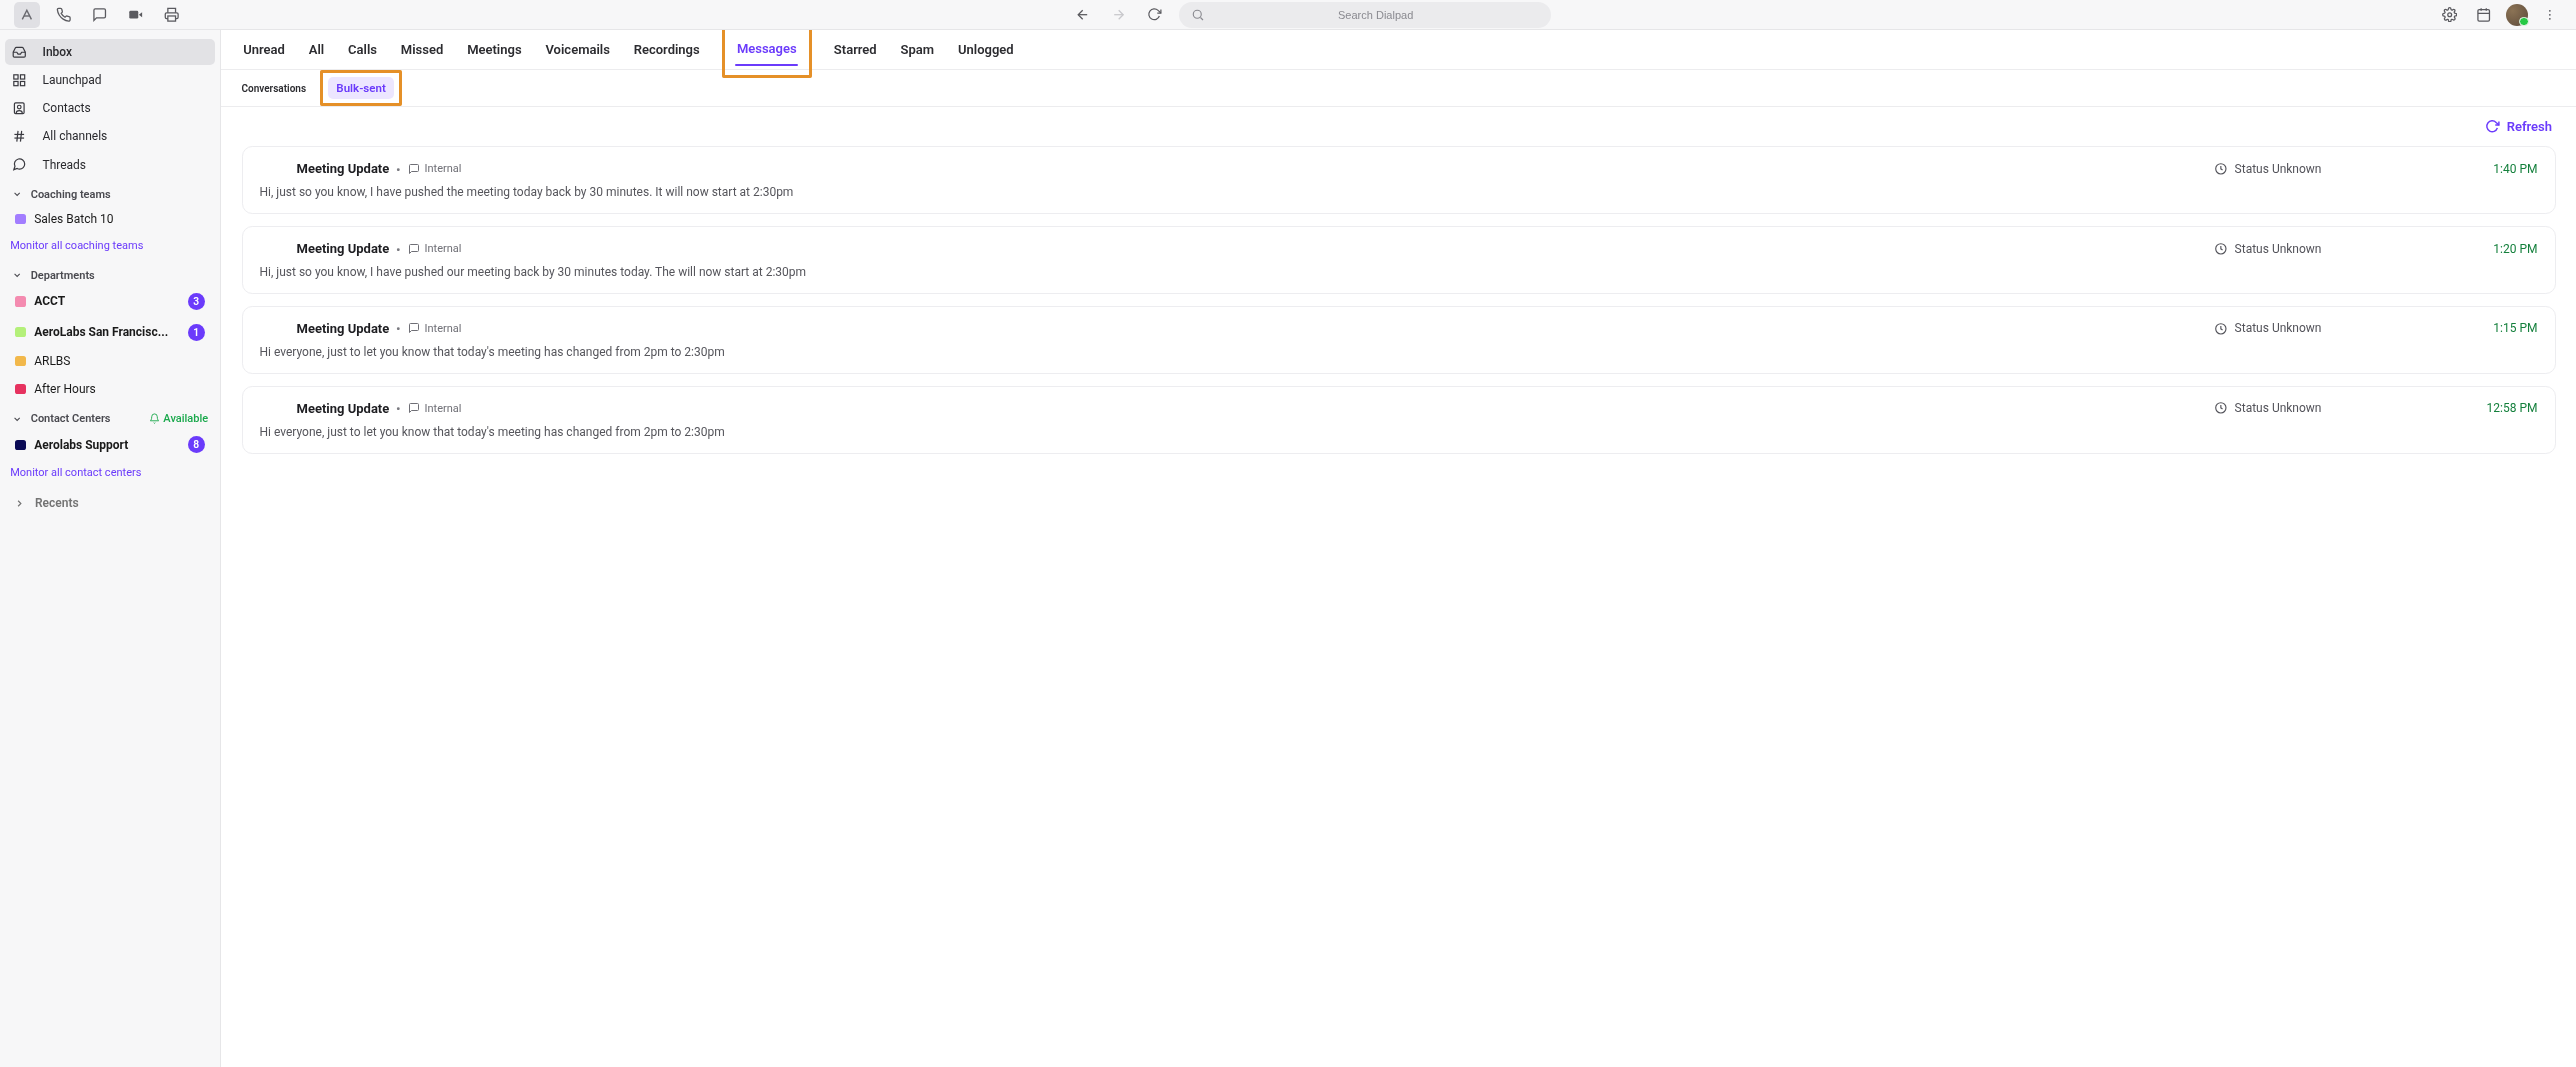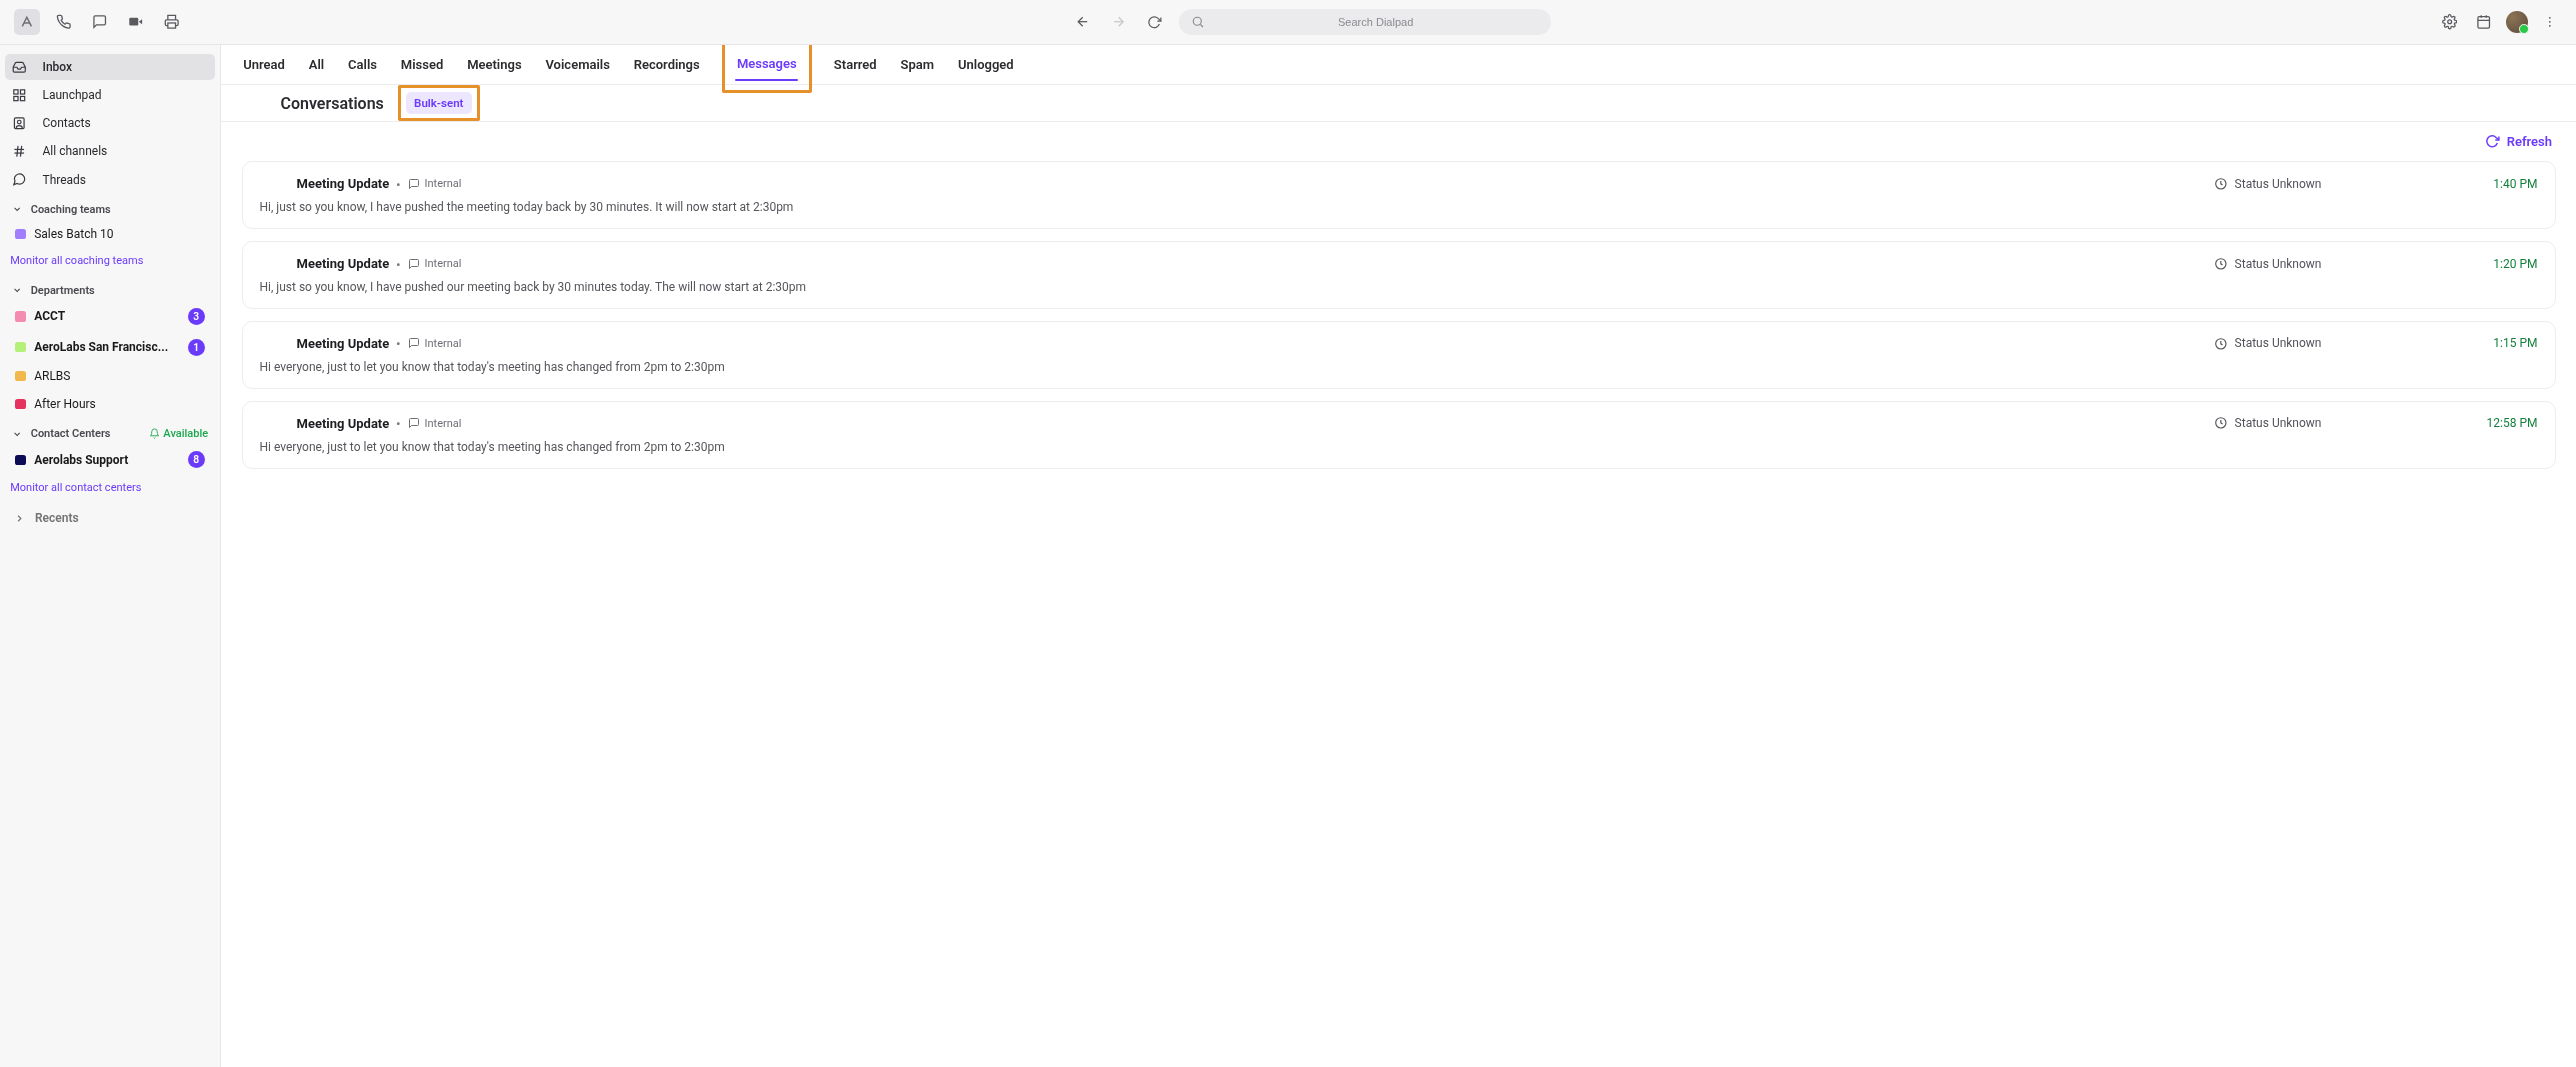--- a/index.html
+++ b/index.html
@@ -7,21 +7,21 @@
     font-family: -apple-system, BlinkMacSystemFont, "Segoe UI", Roboto, Helvetica, Arial, sans-serif;
     background: #f7f7f8;
     color: #1a1a1a;
     height: 1067px;
     overflow: hidden;
   }
   .app { display: flex; flex-direction: column; height: 100%; }
 
   
   .topbar {
-    height: 45px;
+    height: 30px;
     display: flex;
     align-items: center;
     padding: 0 13.7px;
     background: #f7f7f8;
     border-bottom: 0.9px solid #e6e6e8;
   }
   .topbar-left { display: flex; align-items: center; gap: 12px; }
   .logo {
     width: 26px; height: 26px;
     background: #e0e0e4; border-radius: 5.1px;
@@ -107,21 +107,21 @@
   .tab.active { color:#6b3bfb; }
   .tab.active::after {
     content:''; position:absolute; left:0; right:0; bottom:0px; height:2.6px; background:#6b3bfb; border-radius:1.7px;
   }
   .highlight-frame {
     border:3.4px solid #e59028; border-radius:1.7px; padding:6.8px 10.3px 8.5px 10.3px; margin-top:-5.1px; margin-bottom:-5.1px;
   }
   .subtabs-row {
     display:flex; align-items:center; gap:13.7px; padding:0 20.5px; border-bottom:0.9px solid #ececee; height:37px;
   }
-  .subtab { font-size:16px; font-weight:600; color:#2c2c30; cursor:pointer;margin-left:39px; }
+  .subtab { font-size:10px; font-weight:600; color:#2c2c30; cursor:pointer; }
   .pill-subtab {
     background:#ece6ff; color:#6b3bfb; font-weight:600; font-size:11.5px;
     padding:4.3px 8.5px; border-radius:5.1px; cursor:pointer;
   }
   .highlight-frame-small {
     border:3.4px solid #e59028; border-radius:1.7px; padding:3.4px 5.1px;
   }
 
   .refresh-row { display:flex; justify-content:flex-end; padding:12px 24px; }
   .refresh-btn {

